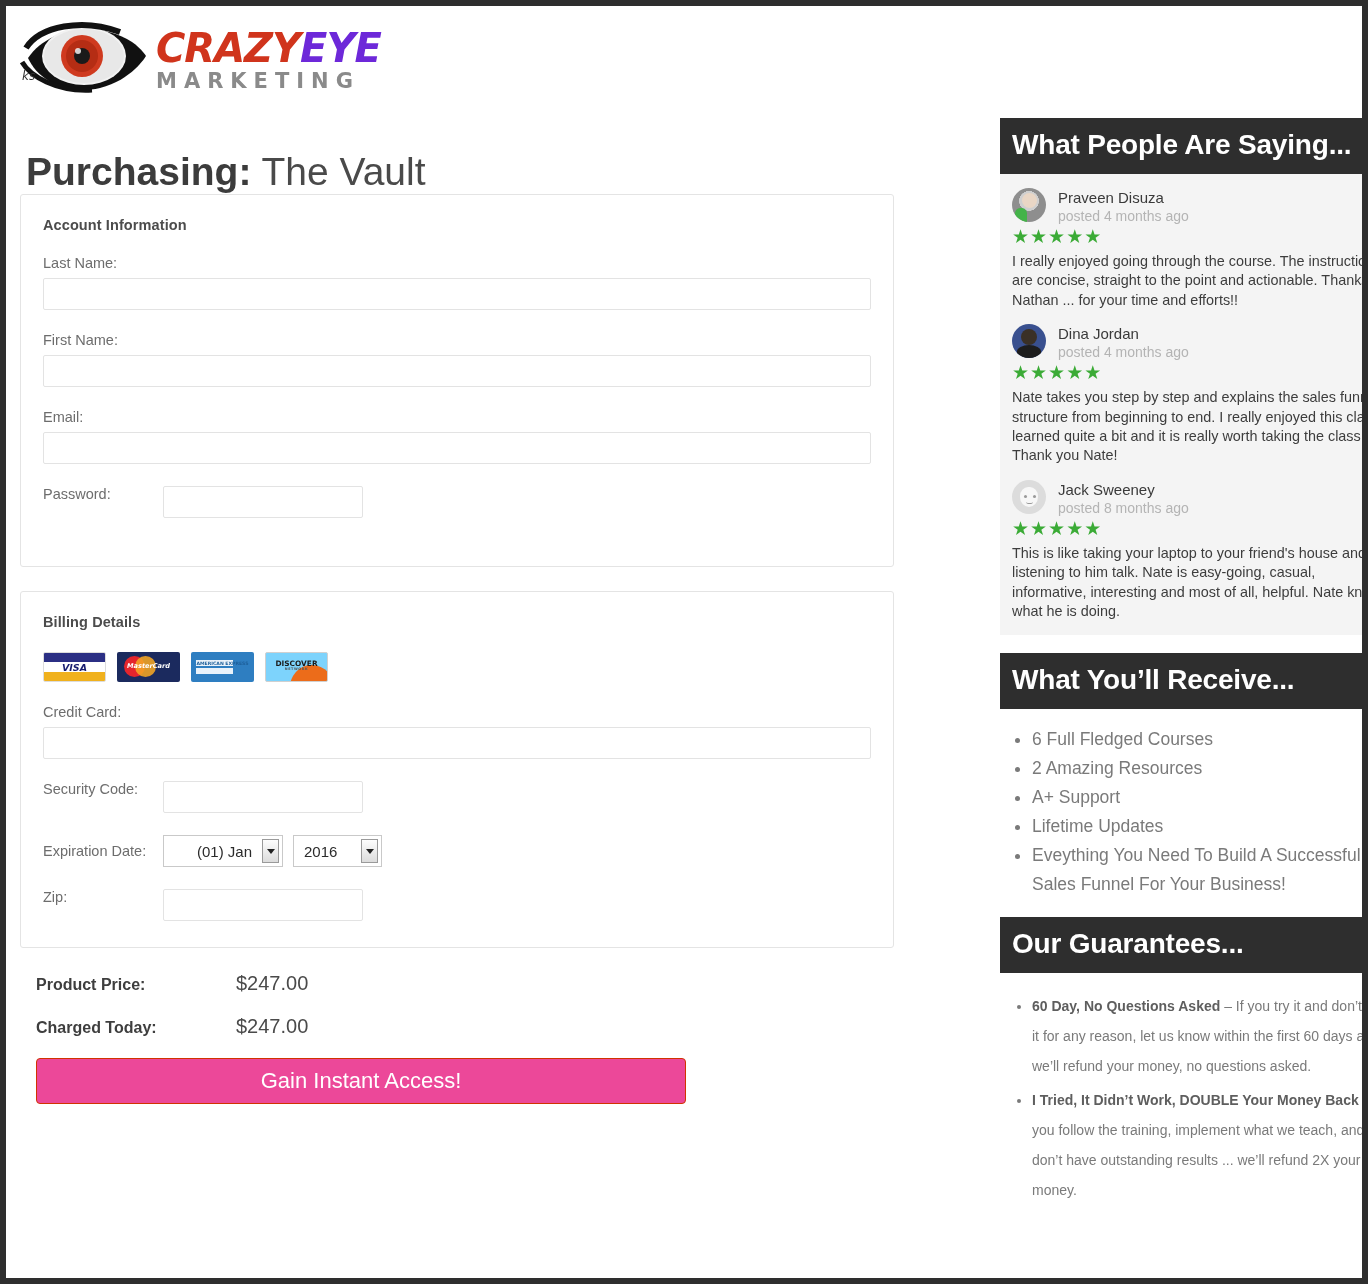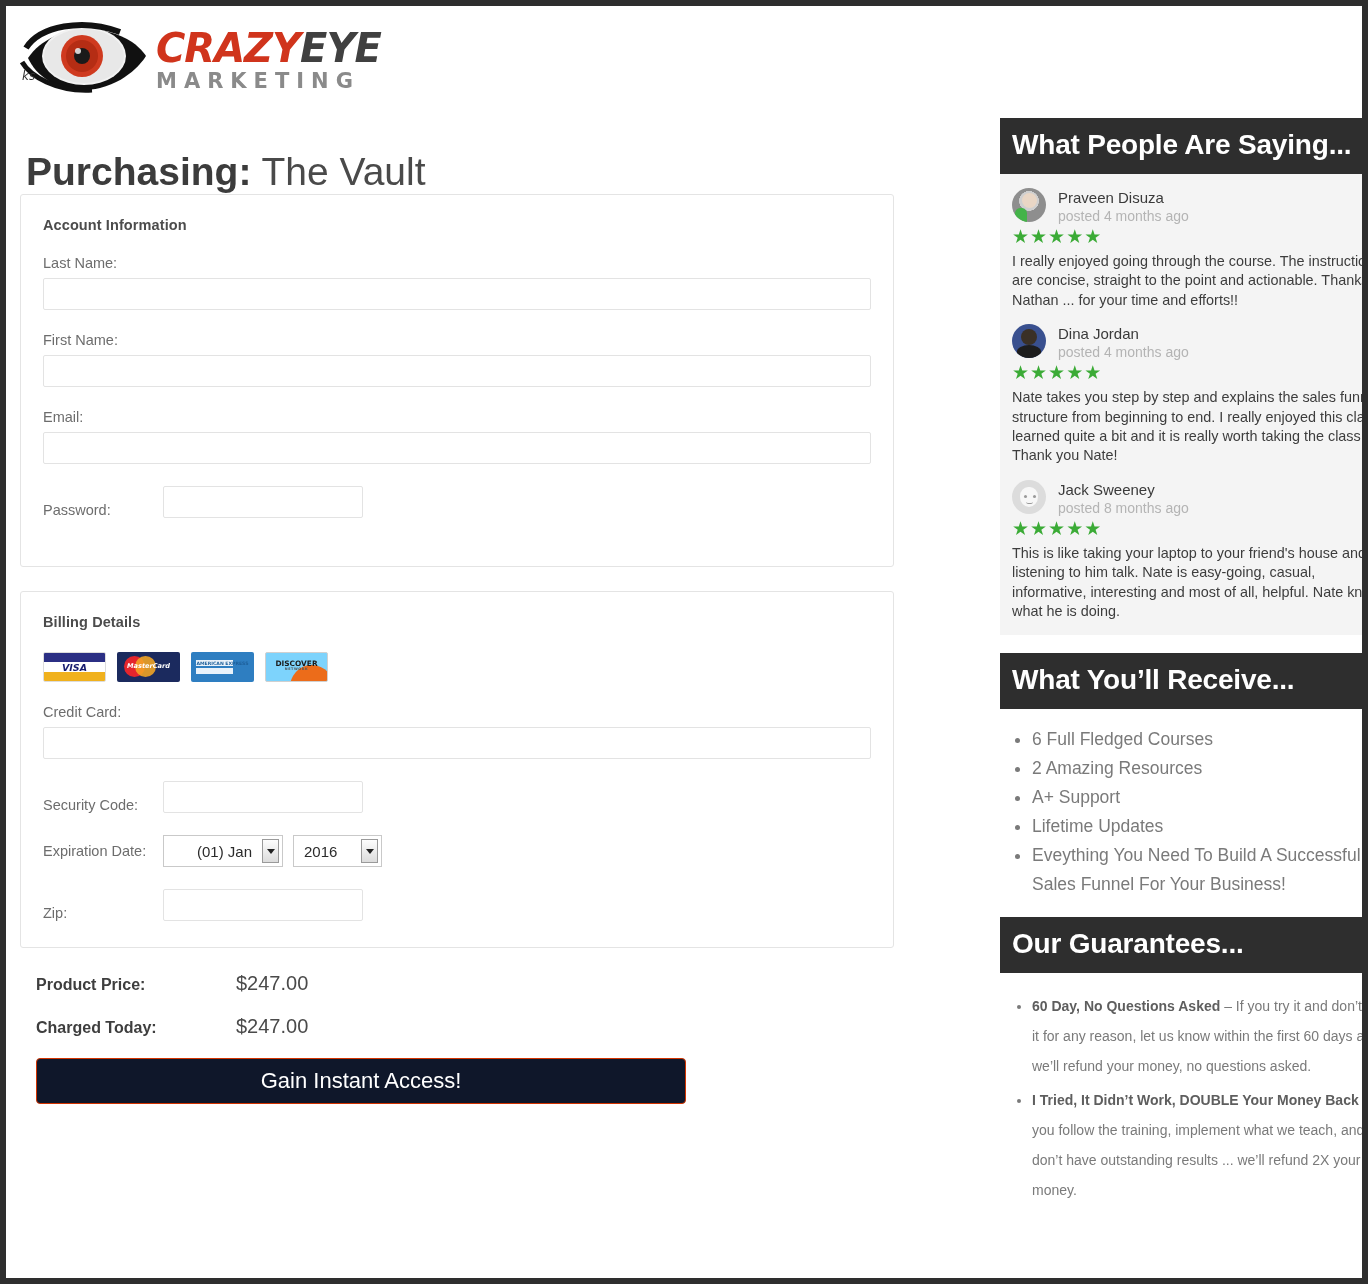--- a/index.html
+++ b/index.html
@@ -16,21 +16,21 @@
     background:#ffffff;
     overflow:hidden;
   }
 
   
   .logo { position:absolute; left:14px; top:8px; width:400px; height:86px; }
   .logo-eye { position:absolute; left:0; top:4px; width:132px; height:76px; }
   .logo-text { position:absolute; left:136px; top:14px; }
   .logo-line1 { font-size:40px; font-weight:bold; font-style:italic; letter-spacing:-1px; line-height:40px; font-family:"DejaVu Sans", sans-serif; }
   .logo-crazy { color:#d0341c; }
-  .logo-eyeword { color:#404040; }
+  .logo-eyeword { color:#6d28d9; }
   .logo-line2 { font-size:21px; font-weight:bold; color:#8a8a8a; letter-spacing:7px; line-height:24px; margin-top:1px; font-family:"DejaVu Sans", sans-serif; }
 
   
   .page-title {
     position:absolute; left:20px; top:116px;
     font-size:39px; color:#3c3c3c; line-height:48px;
     white-space:nowrap;
   }
   .page-title .bold { font-weight:bold; }
   .page-title .light { font-weight:normal; color:#4a4a4a; }
@@ -51,21 +51,21 @@
     font-size:14.5px; color:#6d6d6d; margin:0 0 7px 0; display:block;
   }
   .text-input {
     width:100%; height:32px; border:1px solid #e3e3e3; border-radius:2px;
     background:#fff; outline:none; font-size:14px; padding:0 8px;
     font-family:"Liberation Sans", sans-serif; color:#444;
   }
   .field-block { margin-bottom:22px; }
   .field-block:last-child { margin-bottom:0; }
 
-  .inline-row { display:flex; align-items:flex-end; margin-bottom:22px; }
+  .inline-row { display:flex; align-items:flex-start; margin-bottom:22px; }
   .inline-row .field-label { width:120px; margin:0; flex:0 0 120px; }
   .inline-row .text-input { width:200px; height:32px; }
 
   
   .cards-row { display:flex; gap:11px; margin-bottom:22px; }
   .brand { width:63px; height:30px; position:relative; border-radius:2px; overflow:hidden; }
 
   .brand-visa { background:#fff; border:1px solid #dcdcdc; }
   .brand-visa .vtop { position:absolute; left:0; top:0; width:100%; height:9px; background:#2b2f84; }
   .brand-visa .vbot { position:absolute; left:0; bottom:0; width:100%; height:9px; background:#f0b11d; }
@@ -110,21 +110,21 @@
   .sel-month { width:120px; justify-content:flex-end; }
   .sel-year { width:89px; justify-content:space-between; }
 
   
   .price-area { margin-top:6px; padding-left:16px; }
   .price-row { display:flex; align-items:baseline; margin-bottom:20px; }
   .price-label { width:200px; font-size:16px; font-weight:bold; color:#3e3e3e; }
   .price-value { font-size:20px; color:#4a4a4a; }
   .cta-btn {
     display:block; width:650px; height:46px; margin-top:8px;
-    background:#0f172a; border:1px solid #d23300; border-radius:4px;
+    background:#ec4899; border:1px solid #d23300; border-radius:4px;
     color:#fff; font-size:22px; font-family:"Liberation Sans", sans-serif;
     cursor:pointer; line-height:44px; text-align:center; padding:0;
   }
 
   
   .right-col { position:absolute; left:994px; top:112px; width:404px; }
   .panel-header {
     background:#2e2e2e; color:#ffffff;
     font-size:28px; font-weight:bold; letter-spacing:-0.2px;
     padding:10px 12px 12px 12px; line-height:34px;

